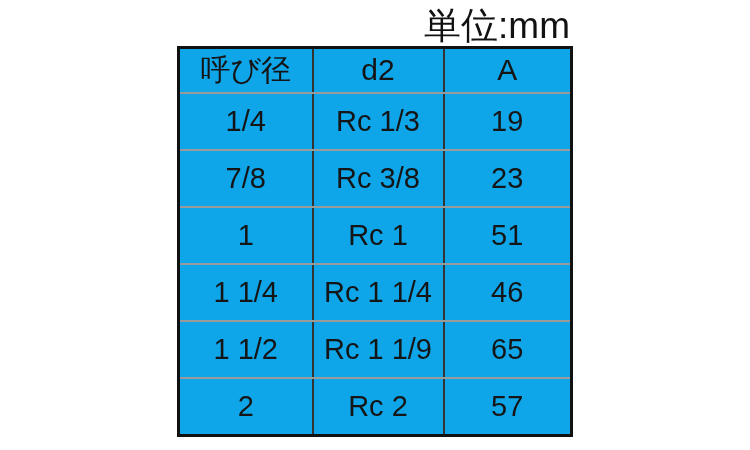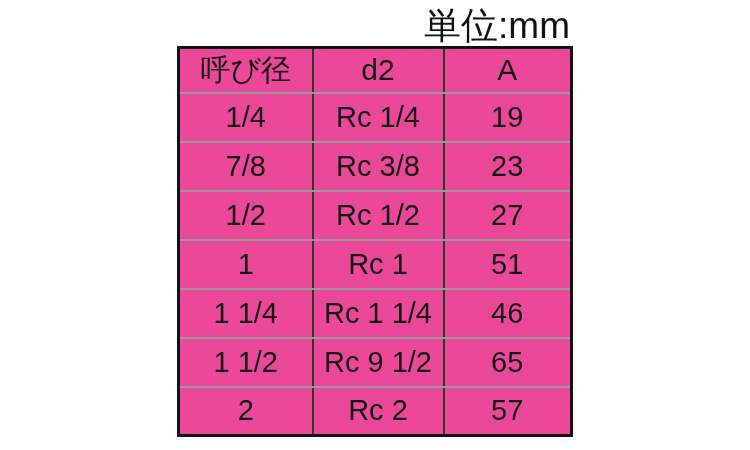--- a/index.html
+++ b/index.html
@@ -28,21 +28,21 @@
   }
   table.spec-table {
     position: absolute;
     left: 177px;
     top: 46px;
     width: 393px;
     height: 391px;
     border-collapse: collapse;
     table-layout: fixed;
     border: 3px solid #111111;
-    background: #ec4899;
+    background: #0ea5e9;
   }
   .spec-table col.c1 { width: 134px; }
   .spec-table col.c2 { width: 131px; }
   .spec-table col.c3 { width: 128px; }
   .spec-table th,
   .spec-table td {
     padding: 0;
     text-align: center;
     vertical-align: middle;
     font-weight: normal;
@@ -72,46 +72,41 @@
   <thead>
     <tr>
       <th>呼び径</th>
       <th>d2</th>
       <th>A</th>
     </tr>
   </thead>
   <tbody>
     <tr>
       <td>1/4</td>
-      <td>Rc 1/4</td>
+      <td>Rc 1/3</td>
       <td>19</td>
     </tr>
     <tr>
       <td>7/8</td>
       <td>Rc 3/8</td>
       <td>23</td>
-    </tr>
-    <tr>
-      <td>1/2</td>
-      <td>Rc 1/2</td>
-      <td>27</td>
     </tr>
     <tr>
       <td>1</td>
       <td>Rc 1</td>
       <td>51</td>
     </tr>
     <tr>
       <td>1 1/4</td>
       <td>Rc 1 1/4</td>
       <td>46</td>
     </tr>
     <tr>
       <td>1 1/2</td>
-      <td>Rc 9 1/2</td>
+      <td>Rc 1 1/9</td>
       <td>65</td>
     </tr>
     <tr>
       <td>2</td>
       <td>Rc 2</td>
       <td>57</td>
     </tr>
   </tbody>
 </table>
 

